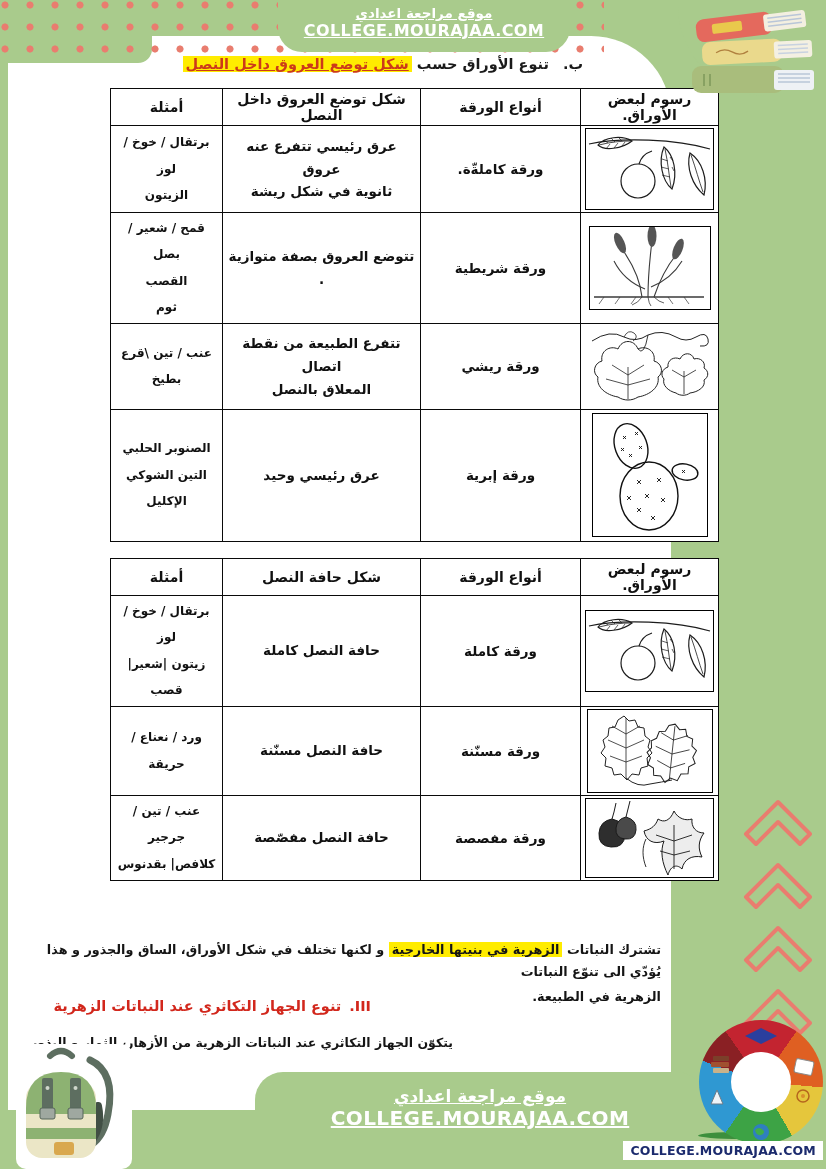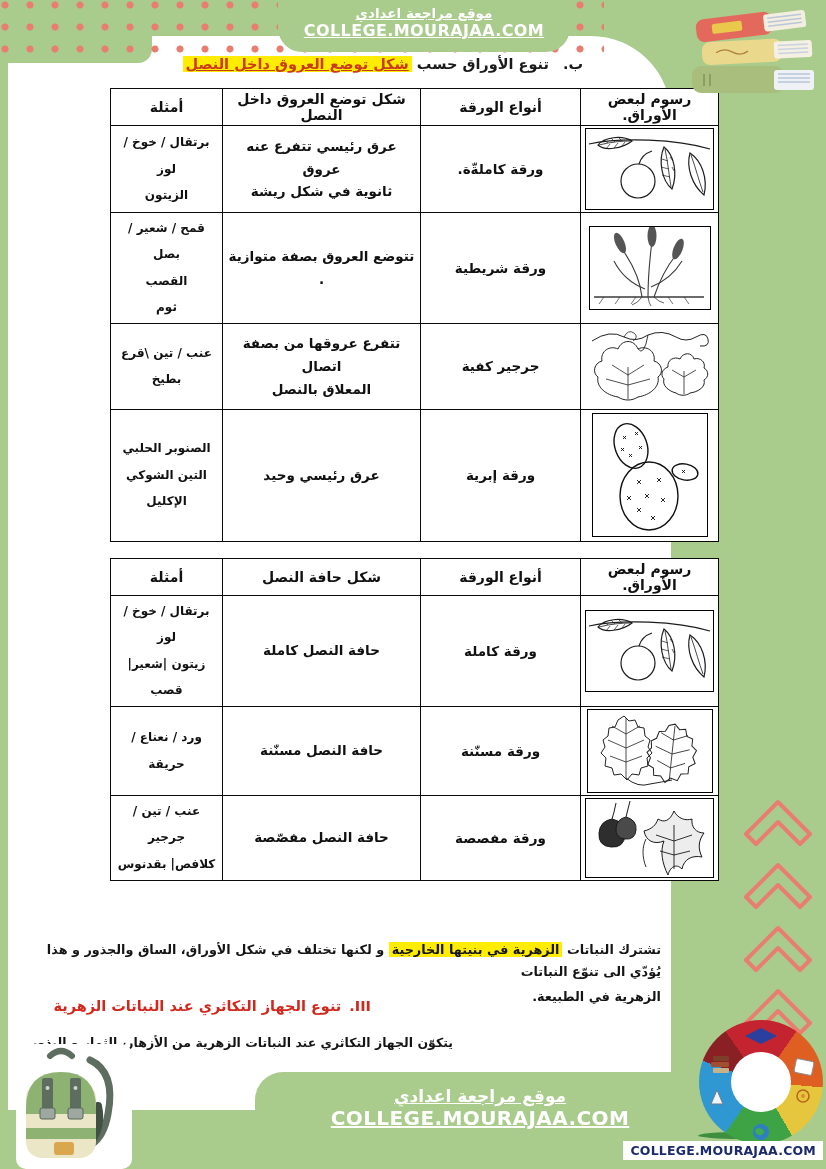--- a/index.html
+++ b/index.html
@@ -156,22 +156,22 @@
               <path d="M40 10 q 4 -8 10 -4 q 5 4 -1 8" stroke-width=".8"></path>
               <path d="M34 70 C 22 68 12 60 14 50 C 8 46 10 36 18 34 C 16 24 26 18 34 22 C 38 12 50 12 54 22 C 62 18 72 24 70 34 C 78 36 80 46 74 50 C 76 60 66 68 54 70 C 48 74 40 74 34 70 Z"></path>
               <path d="M44 72 L44 40 M44 48 L28 38 M44 48 L60 38 M44 58 L22 52 M44 58 L66 52" stroke-width=".8"></path>
               <path d="M92 66 C 84 64 78 58 80 52 C 76 48 78 42 84 40 C 83 33 90 29 96 32 C 99 25 108 25 110 32 C 116 30 122 35 120 41 C 125 44 125 50 120 53 C 122 60 114 65 106 66 C 102 69 96 69 92 66 Z"></path>
               <path d="M100 67 L100 44 M100 50 L88 43 M100 50 L112 43" stroke-width=".8"></path>
               <path d="M54 22 Q 60 30 64 8" stroke-width=".9"></path>
             </g>
                 </svg>
           </div>
         </td>
-        <td class="c-type">جرجير كفية</td>
-        <td class="c-shape">تتفرع عروقها من بصفة اتصال
+        <td class="c-type">ورقة ريشي</td>
+        <td class="c-shape">تتفرع الطبيعة من نقطة اتصال
 المعلاق بالنصل</td>
         <td class="c-ex">عنب / تين \قرع
 بطيخ</td>
       </tr>
       <tr style="height:132px">
         <td class="c-draw">
           <div class="imgbox" style="width:114px">
             <svg width="114" height="122" viewBox="0 0 114 122">
                   <g fill="none" stroke="#111" stroke-width="1.4">
               <ellipse cx="56" cy="82" rx="29" ry="34"></ellipse>

